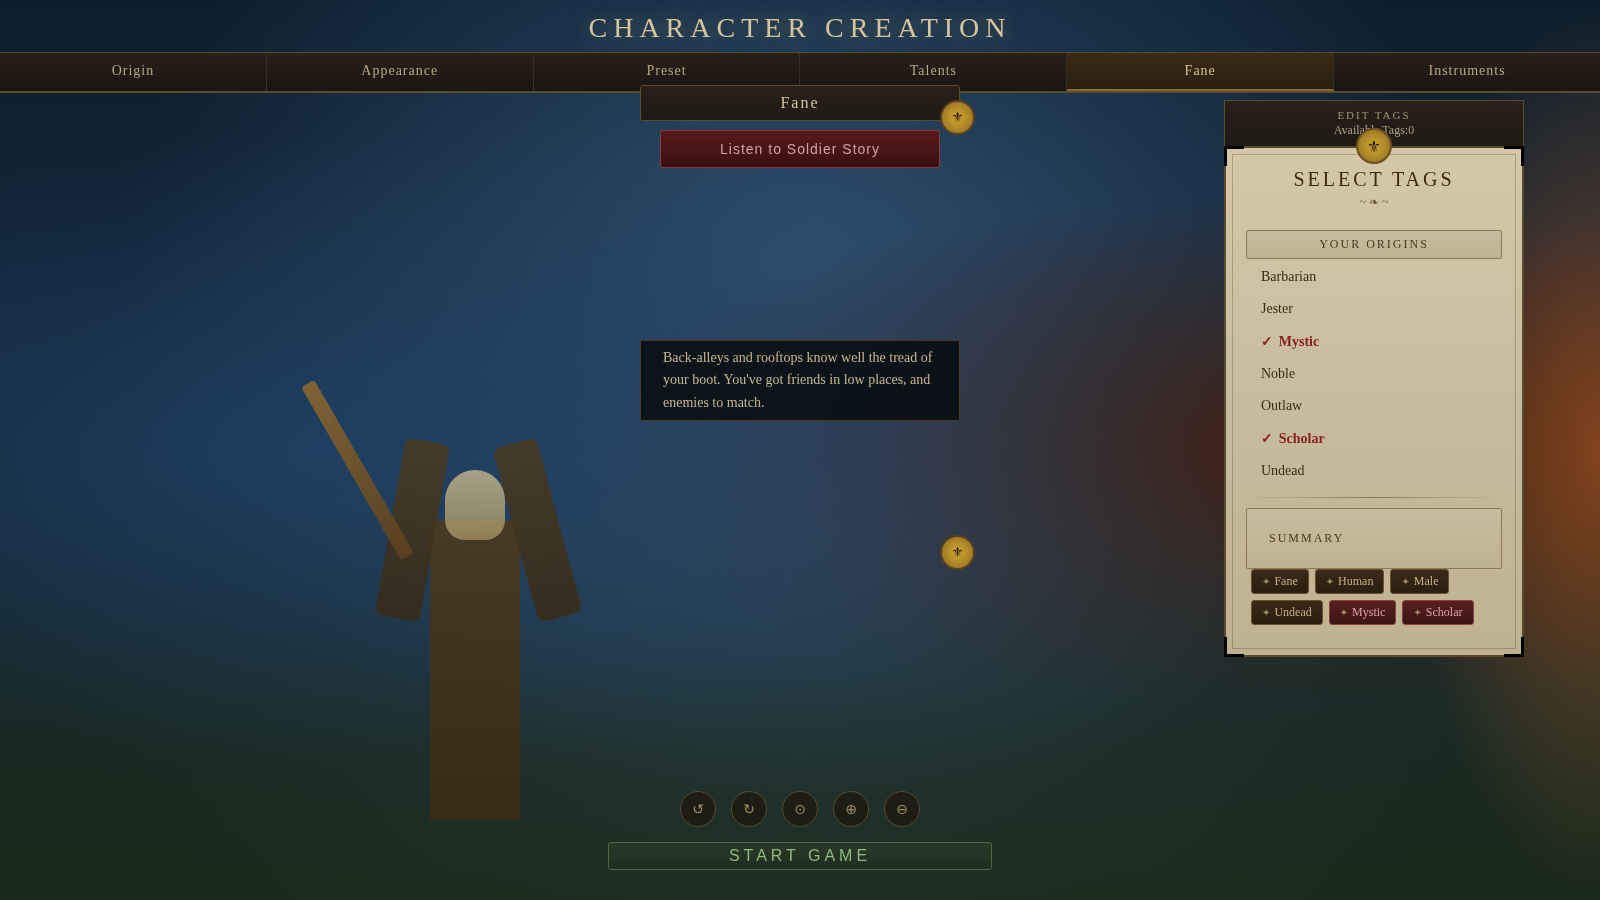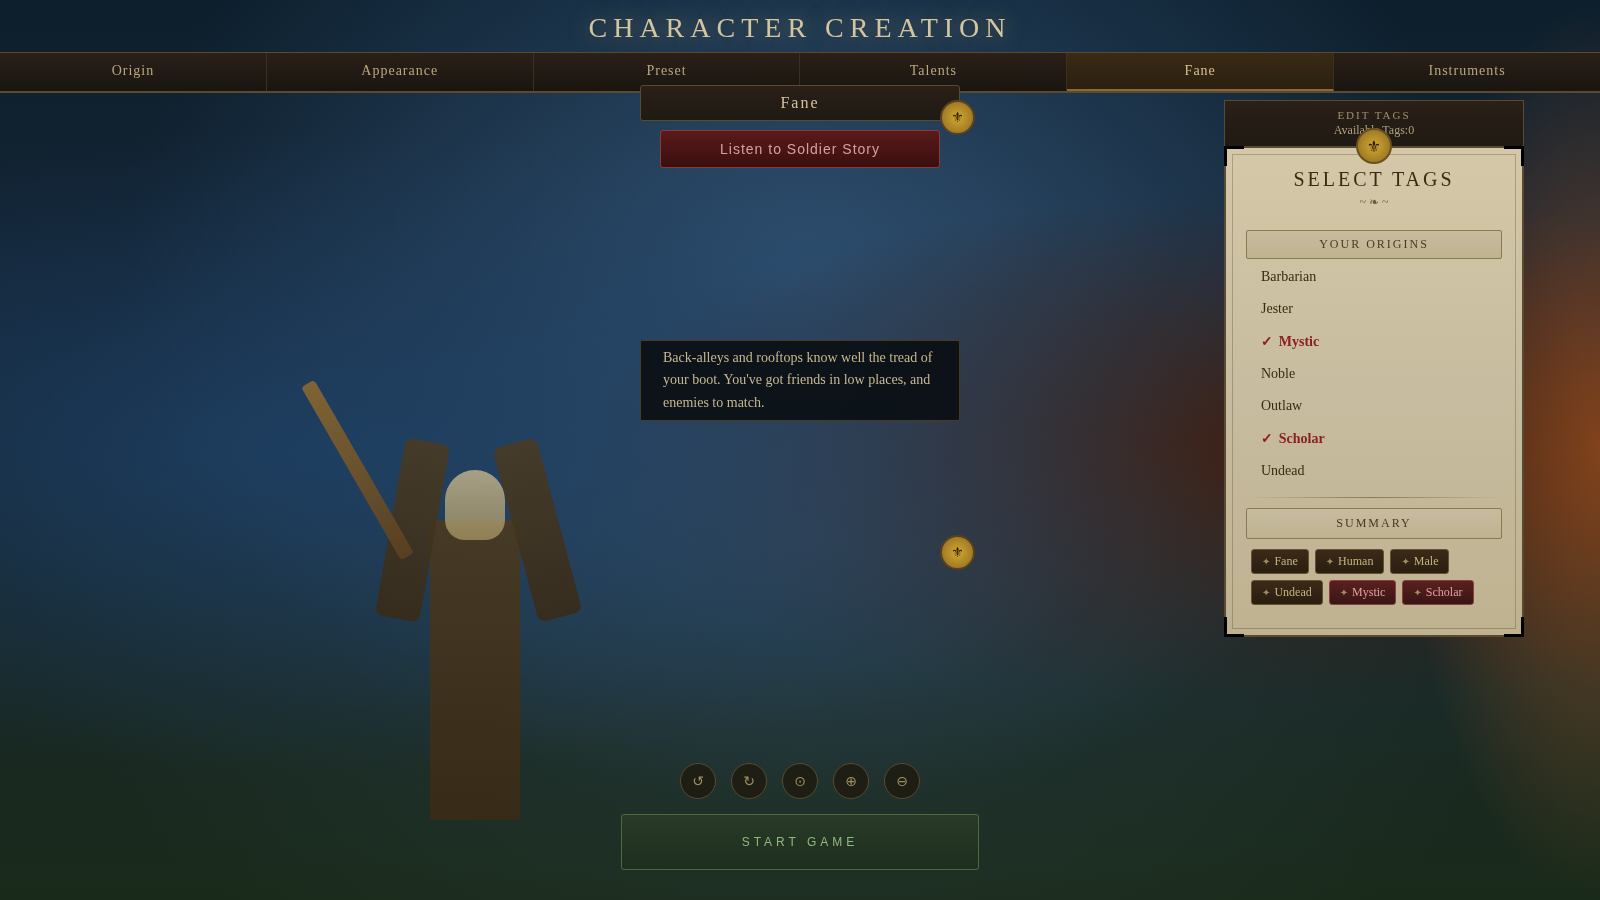--- a/index.html
+++ b/index.html
@@ -243,26 +243,24 @@
     }
 
     
     #summary-section {
       margin: 10px 20px;
     }
 
     #summary-label {
       background: linear-gradient(180deg, #c8bca0 0%, #beb290 100%);
       border: 1px solid #8a7a50;
-      text-align: center;
-      padding: 7px;
+      padding: 22px;
       font-size: 12px;
       letter-spacing: 2px;
       color: #4a3a20;
-      margin-bottom: 10px;
       border-radius: 2px;
     }
 
     #summary-tags {
       display: flex;
       flex-wrap: wrap;
       gap: 6px;
       padding: 0 5px;
     }
 
@@ -316,23 +314,23 @@
       align-items: center;
       justify-content: center;
       cursor: pointer;
     }
 
     #start-game-btn {
       background: linear-gradient(180deg, #2a3a28 0%, #1e2e1e 100%);
       border: 1px solid #4a6a40;
       border-radius: 3px;
       color: #90b880;
-      font-size: 12px;
+      font-size: 16px;
       letter-spacing: 4px;
-      padding: 20px 120px;
+      padding: 4px 120px;
       cursor: pointer;
       text-align: center;
     }
 
     
     .corner-ornament {
       position: absolute;
       width: 20px;
       height: 20px;
       border-color: #5a4a30;

